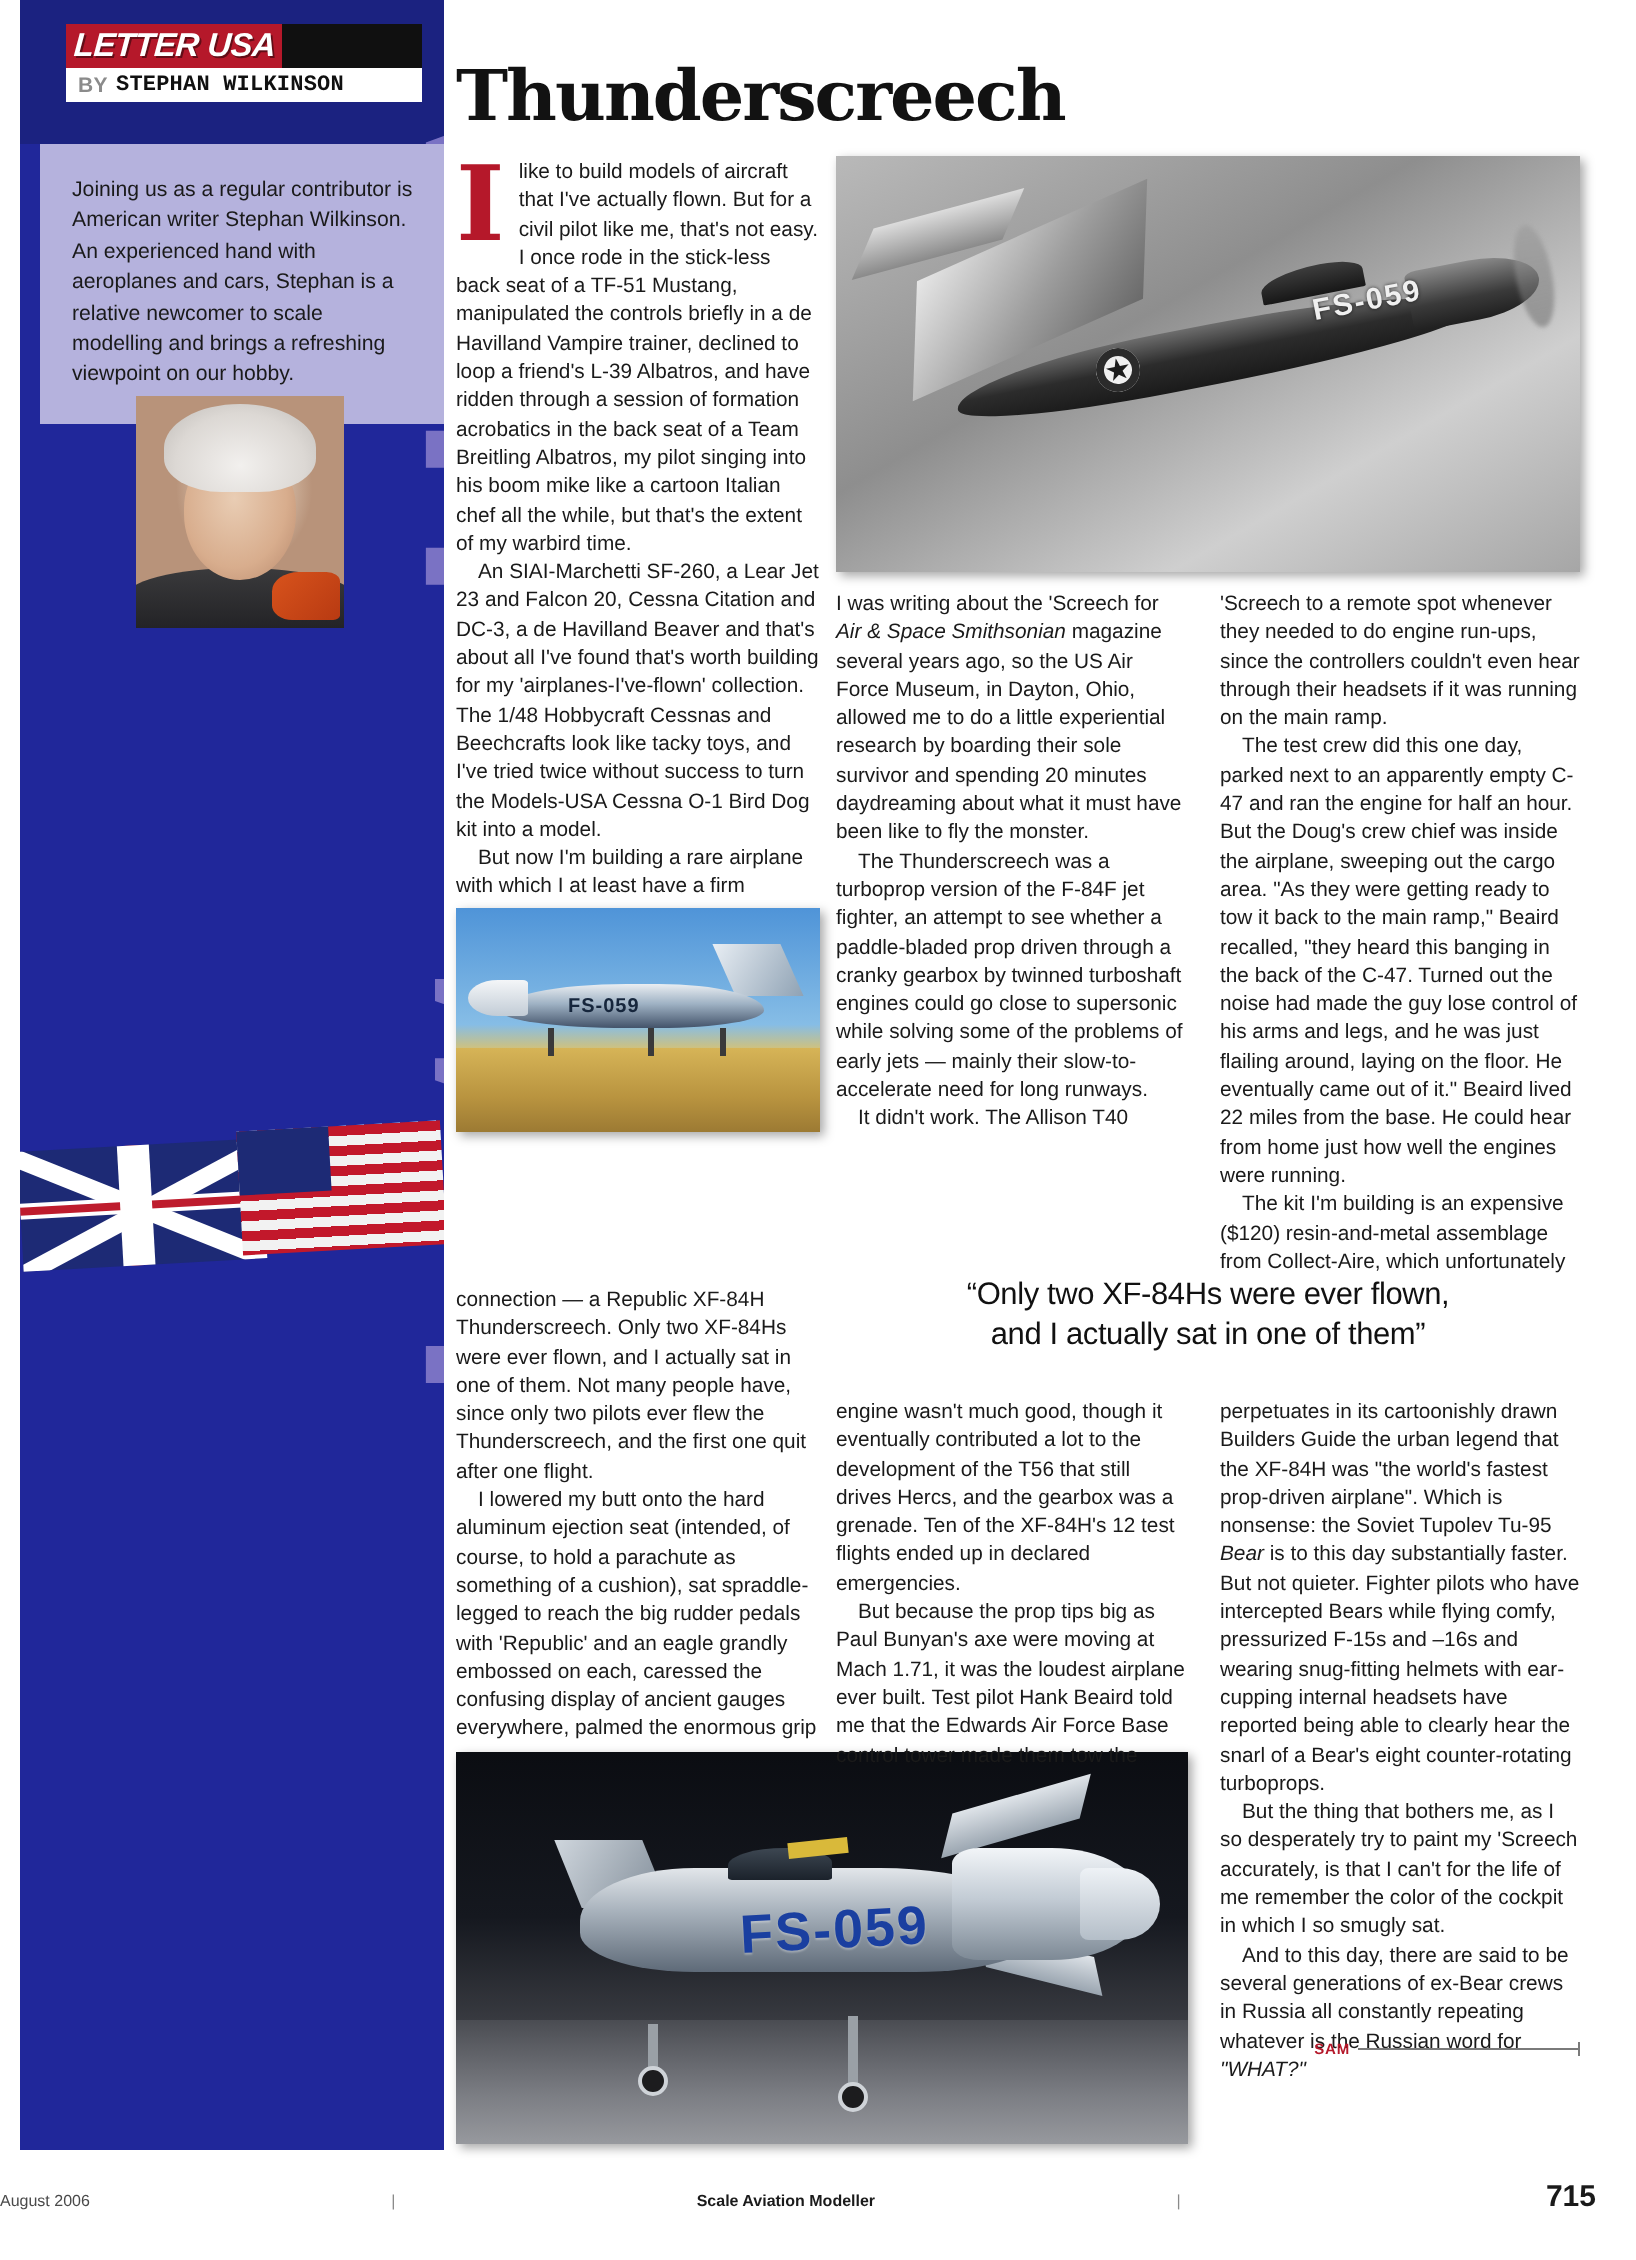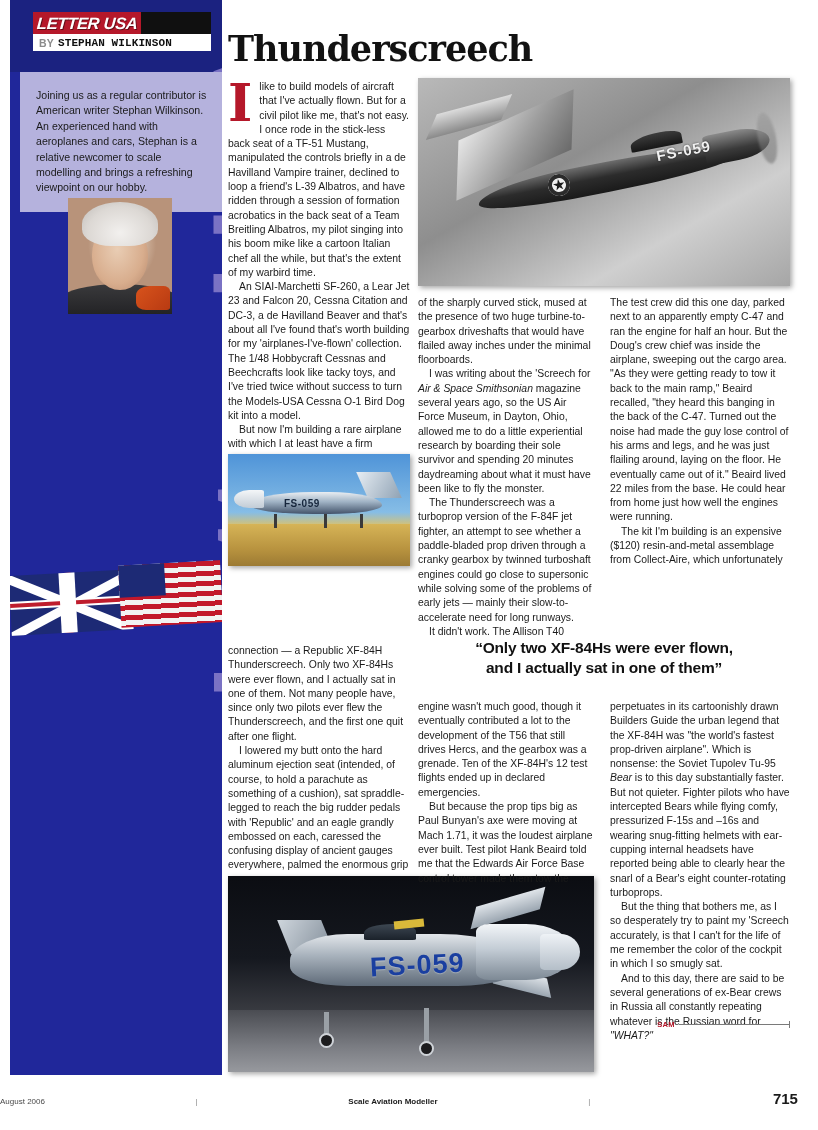--- a/index.html
+++ b/index.html
@@ -534,21 +534,21 @@
 
   em { font-style: italic; }
 
   
   .pullquote {
     position: absolute;
     left: 186px;
     top: 638px;
     width: 380px;
     text-align: center;
-    font-weight: bold;
+    font-weight: normal;
     font-size: 15.5px;
     line-height: 20px;
     color: #111111;
     letter-spacing: -0.2px;
   }
 
   
   .end-marker {
     position: absolute;
     left: 382px;
@@ -702,32 +702,32 @@
       <p>An SIAI-Marchetti SF-260, a Lear Jet 23 and Falcon 20, Cessna Citation and DC-3, a de Havilland Beaver and that's about all I've found that's worth building for my 'airplanes-I've-flown' collection. The 1/48 Hobbycraft Cessnas and Beechcrafts look like tacky toys, and I've tried twice without success to turn the Models-USA Cessna O-1 Bird Dog kit into a model.</p>
       <p>But now I'm building a rare airplane with which I at least have a firm</p>
     </div>
 
     <div class="col c1b">
       <p>connection — a Republic XF-84H Thunderscreech. Only two XF-84Hs were ever flown, and I actually sat in one of them. Not many people have, since only two pilots ever flew the Thunderscreech, and the first one quit after one flight.</p>
       <p>I lowered my butt onto the hard aluminum ejection seat (intended, of course, to hold a parachute as something of a cushion), sat spraddle-legged to reach the big rudder pedals with 'Republic' and an eagle grandly embossed on each, caressed the confusing display of ancient gauges everywhere, palmed the enormous grip</p>
     </div>
 
     <div class="col c2a">
-      <p>of the sharply curved stick, mused at the presence of two huge turbine-to-gearbox driveshafts that would have flailed away inches under the minimal floorboards.</p>
       <p><span>I was writing about the 'Screech for </span><em>Air &amp; Space Smithsonian</em><span> magazine several years ago, so the US Air Force Museum, in Dayton, Ohio, allowed me to do a little experiential research by boarding their sole survivor and spending 20 minutes daydreaming about what it must have been like to fly the monster.</span></p>
       <p>The Thunderscreech was a turboprop version of the F-84F jet fighter, an attempt to see whether a paddle-bladed prop driven through a cranky gearbox by twinned turboshaft engines could go close to supersonic while solving some of the problems of early jets — mainly their slow-to-accelerate need for long runways.</p>
       <p>It didn't work. The Allison T40</p>
     </div>
 
     <div class="col c2b">
       <p>engine wasn't much good, though it eventually contributed a lot to the development of the T56 that still drives Hercs, and the gearbox was a grenade. Ten of the XF-84H's 12 test flights ended up in declared emergencies.</p>
       <p>But because the prop tips big as Paul Bunyan's axe were moving at Mach 1.71, it was the loudest airplane ever built. Test pilot Hank Beaird told me that the Edwards Air Force Base control tower made them tow the</p>
     </div>
 
     <div class="col c3a">
+      <p>'Screech to a remote spot whenever they needed to do engine run-ups, since the controllers couldn't even hear through their headsets if it was running on the main ramp.</p>
       <p>The test crew did this one day, parked next to an apparently empty C-47 and ran the engine for half an hour. But the Doug's crew chief was inside the airplane, sweeping out the cargo area. "As they were getting ready to tow it back to the main ramp," Beaird recalled, "they heard this banging in the back of the C-47. Turned out the noise had made the guy lose control of his arms and legs, and he was just flailing around, laying on the floor. He eventually came out of it." Beaird lived 22 miles from the base. He could hear from home just how well the engines were running.</p>
       <p>The kit I'm building is an expensive ($120) resin-and-metal assemblage from Collect-Aire, which unfortunately</p>
     </div>
 
     <div class="col c3b">
       <p><span>perpetuates in its cartoonishly drawn Builders Guide the urban legend that the XF-84H was "the world's fastest prop-driven airplane". Which is nonsense: the Soviet Tupolev Tu-95 </span><em>Bear</em><span> is to this day substantially faster. But not quieter. Fighter pilots who have intercepted Bears while flying comfy, pressurized F-15s and –16s and wearing snug-fitting helmets with ear-cupping internal headsets have reported being able to clearly hear the snarl of a Bear's eight counter-rotating turboprops.</span></p>
       <p>But the thing that bothers me, as I so desperately try to paint my 'Screech accurately, is that I can't for the life of me remember the color of the cockpit in which I so smugly sat.</p>
       <p><span>And to this day, there are said to be several generations of ex-Bear crews in Russia all constantly repeating whatever is the Russian word for </span><em>"WHAT?"</em></p>
     </div>
 

